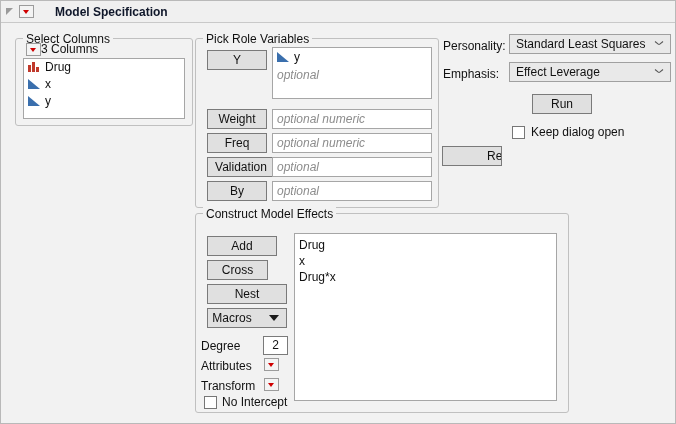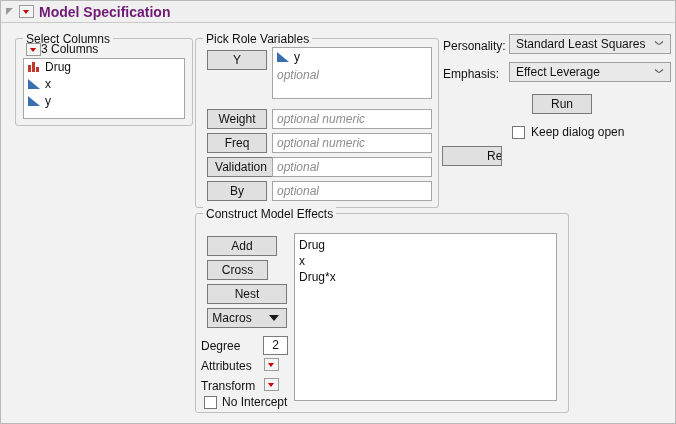--- a/index.html
+++ b/index.html
@@ -66,24 +66,24 @@
   .redmenu::after {
     content: "";
     position: absolute;
     left: 3px; top: 4px;
     width: 0; height: 0;
     border-left: 3.5px solid transparent;
     border-right: 3.5px solid transparent;
     border-top: 4px solid #d00000;
   }
   .title-text {
-    font-size: 14px;
+    font-size: 12px;
     font-weight: bold;
-    margin-left: 5px;
-    color: #701a75;
+    margin-left: 21px;
+    color: #0f172a;
     letter-spacing: 0px;
   }
 
   
   .group {
     position: absolute;
     border: 1px solid #c0c0c0;
     border-radius: 3px;
     box-sizing: border-box;
   }

